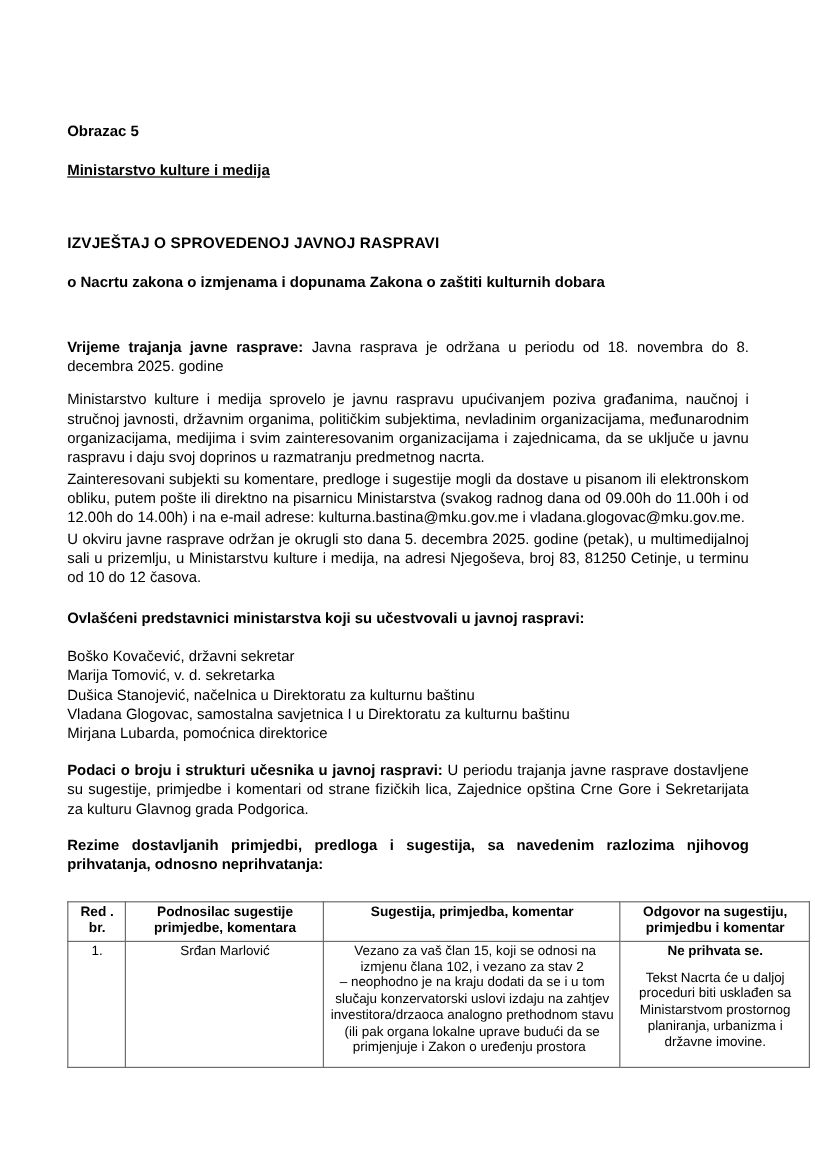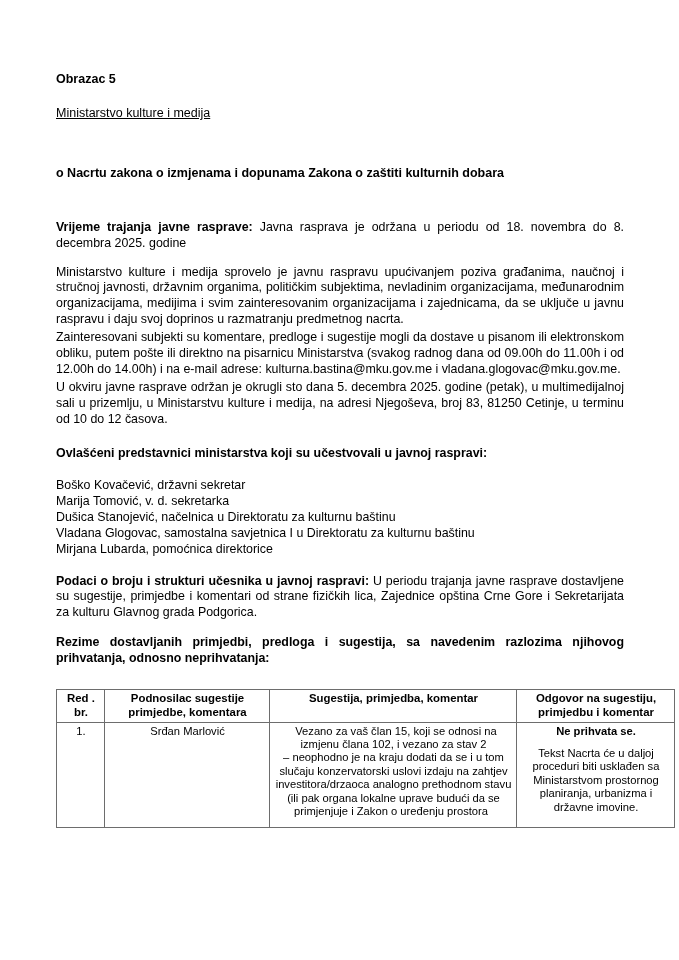--- a/index.html
+++ b/index.html
@@ -18,34 +18,34 @@
   .page {
     position: absolute;
     left: 0; top: 0;
     width: 679px;
     height: 960px;
     background: #ffffff;
   }
   .content {
     position: absolute;
     left: 56px;
-    top: 72px;
+    top: 102px;
     width: 568px;
   }
 
   
   .form-no {
     font-size: 12.5px;
     font-weight: bold;
     line-height: 1.2;
     margin: 0 0 16px 0;
   }
   .ministry {
     font-size: 12.5px;
-    font-weight: normal;
+    font-weight: bold;
     text-decoration: underline;
     line-height: 1.2;
     margin: 0 0 45px 0;
     display: inline-block;
   }
 
   .title-main {
     font-size: 12.8px;
     font-weight: bold;
     letter-spacing: 0.15px;
@@ -141,20 +141,21 @@
 </head>
 <body>
 
 <div class="page">
   <div class="content">
 
     <div class="form-no">Obrazac 5</div>
 
     <div><span class="ministry">Ministarstvo kulture i medija</span></div>
 
+    <div class="title-main">IZVJEŠTAJ O SPROVEDENOJ JAVNOJ RASPRAVI</div>
     <div class="title-sub">o Nacrtu zakona o izmjenama i dopunama Zakona o zaštiti kulturnih dobara</div>
 
     <p class="para gap-after"><span class="lead">Vrijeme trajanja javne rasprave:</span><span> Javna rasprava je održana u periodu od 18. novembra do 8. decembra 2025. godine</span></p>
 
 
     <p class="para gap-small">Ministarstvo kulture i medija sprovelo je javnu raspravu upućivanjem poziva građanima, naučnoj i stručnoj javnosti, državnim organima, političkim subjektima, nevladinim organizacijama, međunarodnim organizacijama, medijima i svim zainteresovanim organizacijama i zajednicama, da se uključe u javnu raspravu i daju svoj doprinos u razmatranju predmetnog nacrta.</p>
     <p class="para gap-small">Zainteresovani subjekti su komentare, predloge i sugestije mogli da dostave u pisanom ili elektronskom obliku, putem pošte ili direktno na pisarnicu Ministarstva (svakog radnog dana od 09.00h do 11.00h i od 12.00h do 14.00h) i na e-mail adrese: kulturna.bastina@mku.gov.me i vladana.glogovac@mku.gov.me.</p>
     <p class="para">U okviru javne rasprave održan je okrugli sto dana 5. decembra 2025. godine (petak), u multimedijalnoj sali u prizemlju, u Ministarstvu kulture i medija, na adresi Njegoševa, broj 83, 81250 Cetinje, u terminu od 10 do 12 časova.</p>
 
     <div class="spacer-18"></div>

